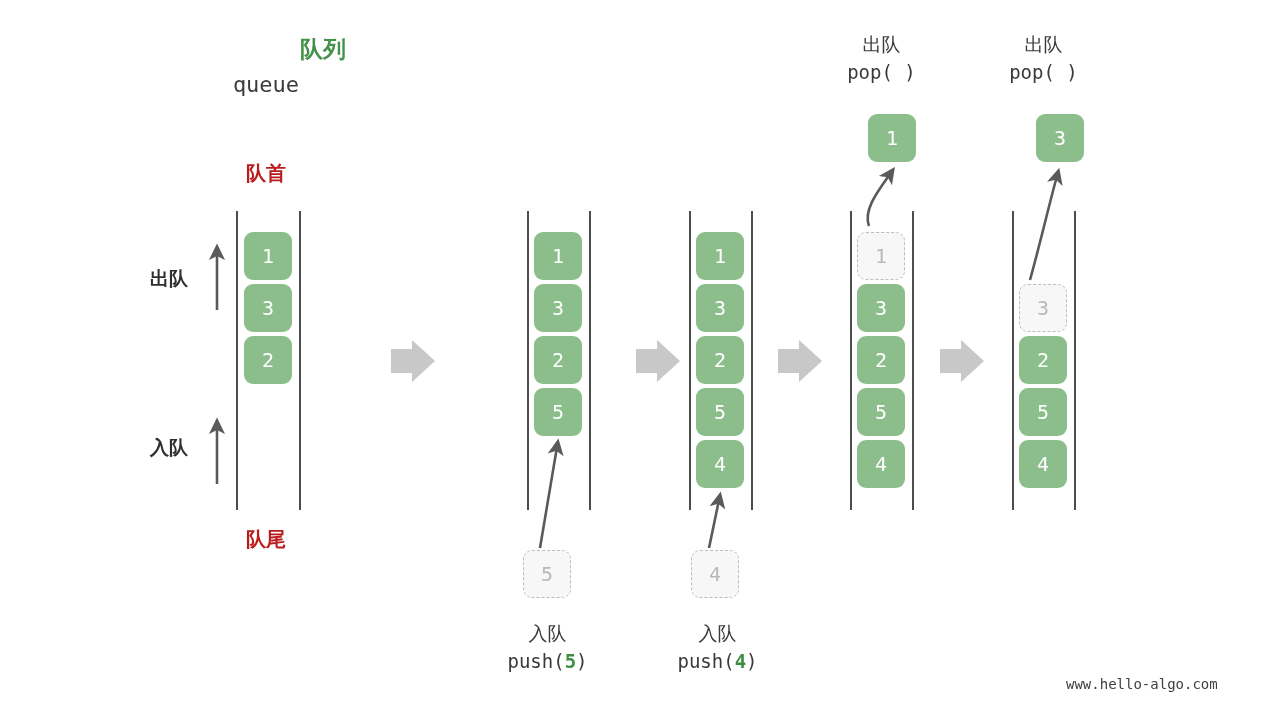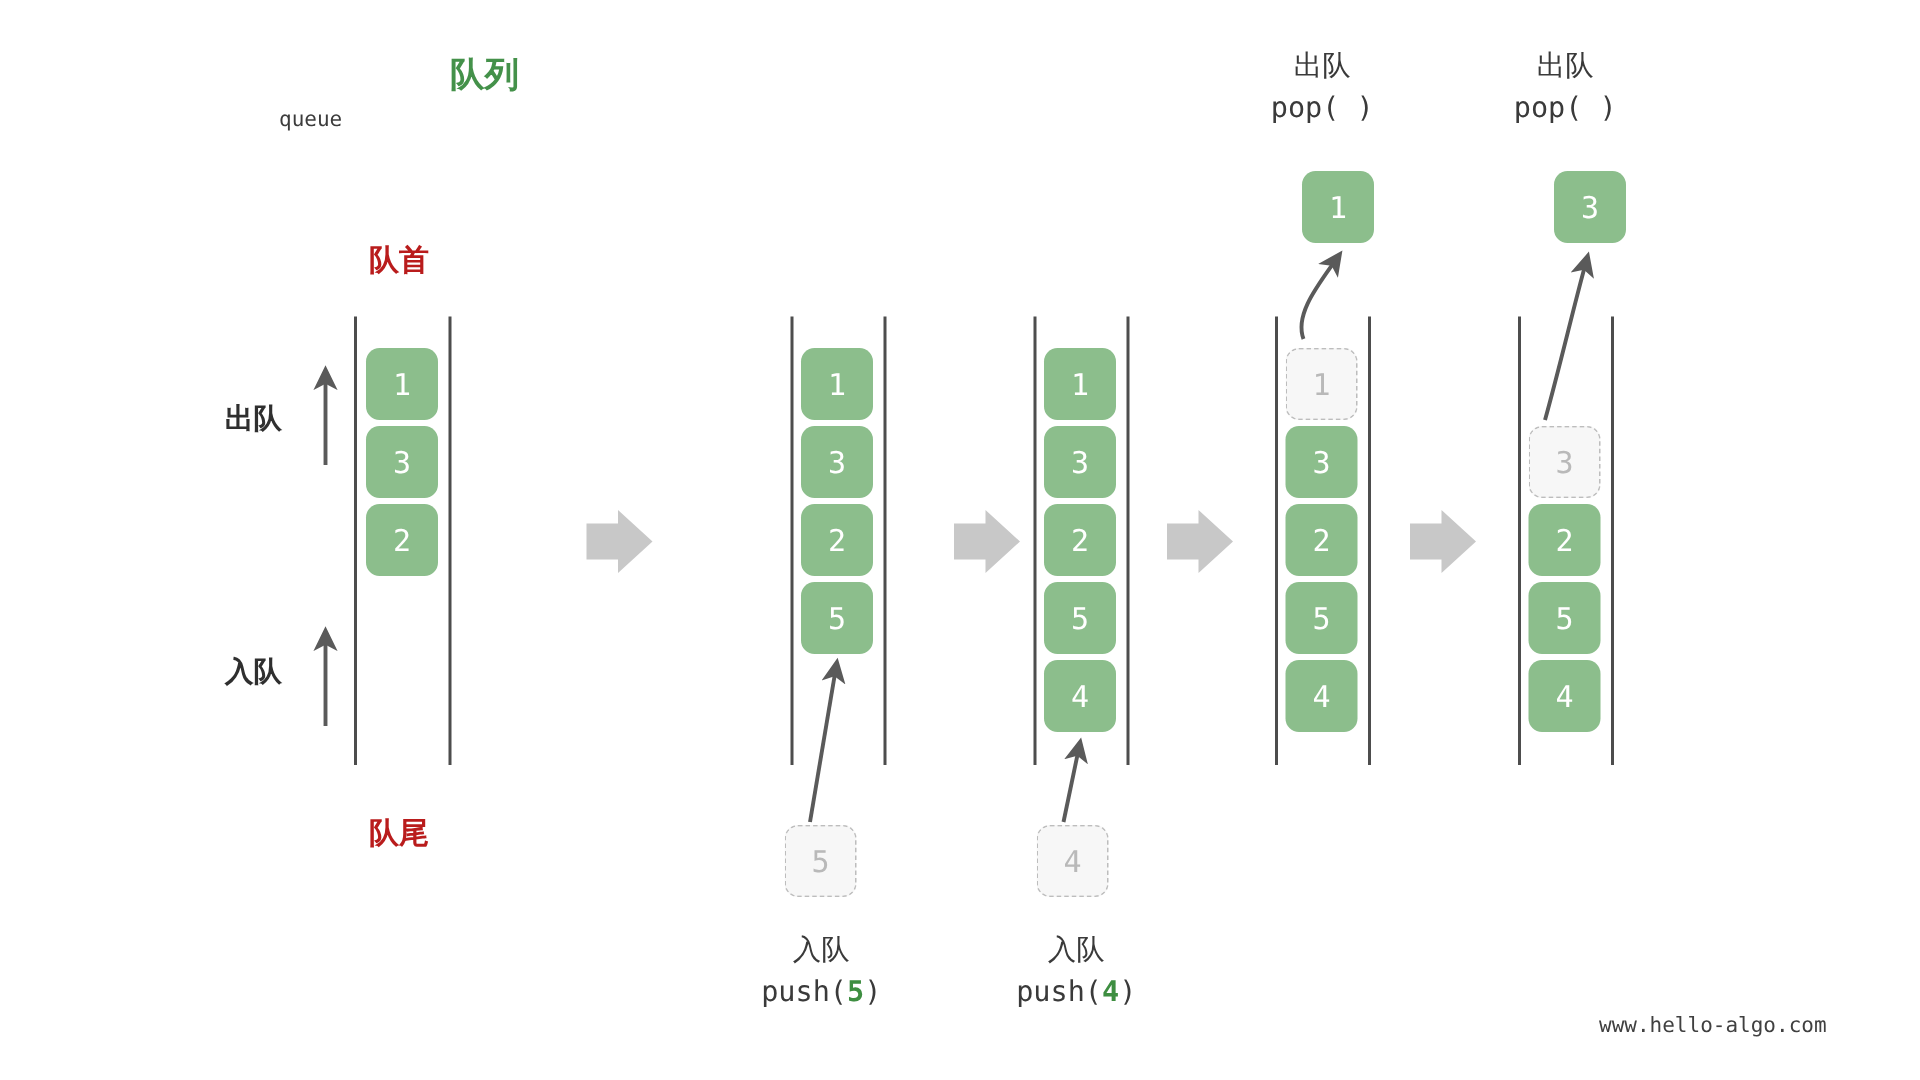--- a/index.html
+++ b/index.html
@@ -25,23 +25,23 @@
   
   .title-cn {
     font-size: 23px;
     font-weight: bold;
     color: #44914a;
     text-align: right;
     white-space: nowrap;
   }
   .title-en {
     font-family: "DejaVu Sans Mono", "Liberation Mono", monospace;
-    font-size: 14px;
+    font-size: 22px;
     color: #3c3c3c;
-    text-align: left;
+    text-align: center;
     white-space: nowrap;
   }
 
   .head-label {
     font-size: 20px;
     font-weight: bold;
     color: #b91c1c;
     text-align: center;
     white-space: nowrap;
   }
@@ -139,21 +139,21 @@
 <body>
 
 <div id="stage">
 
   <div class="abs title-cn" style="left:186px; top:34px; width:160px;">队列</div>
 
   <div class="abs title-en" style="left:186px; top:72px; width:160px;">queue</div>
 
   <div class="abs head-label" style="left:186px; top:160px; width:160px;">队首</div>
 
-  <div class="abs head-label" style="left:186px; top:542px; width:160px;text-align:center;">队尾</div>
+  <div class="abs head-label" style="left:186px; top:526px; width:160px;text-align:center;">队尾</div>
 
   <div class="abs side-label" style="left:80px; top:266px; width:108px;">出队</div>
 
   <div class="abs side-label" style="left:80px; top:435px; width:108px;">入队</div>
 
   <div class="rail" style="left:236px; top:211px; height:299px;"></div>
   <div class="rail" style="left:299px; top:211px; height:299px;"></div>
 
   <div class="cell" style="left:244px; top:232px;">1</div>
   <div class="cell" style="left:244px; top:284px;">3</div>

